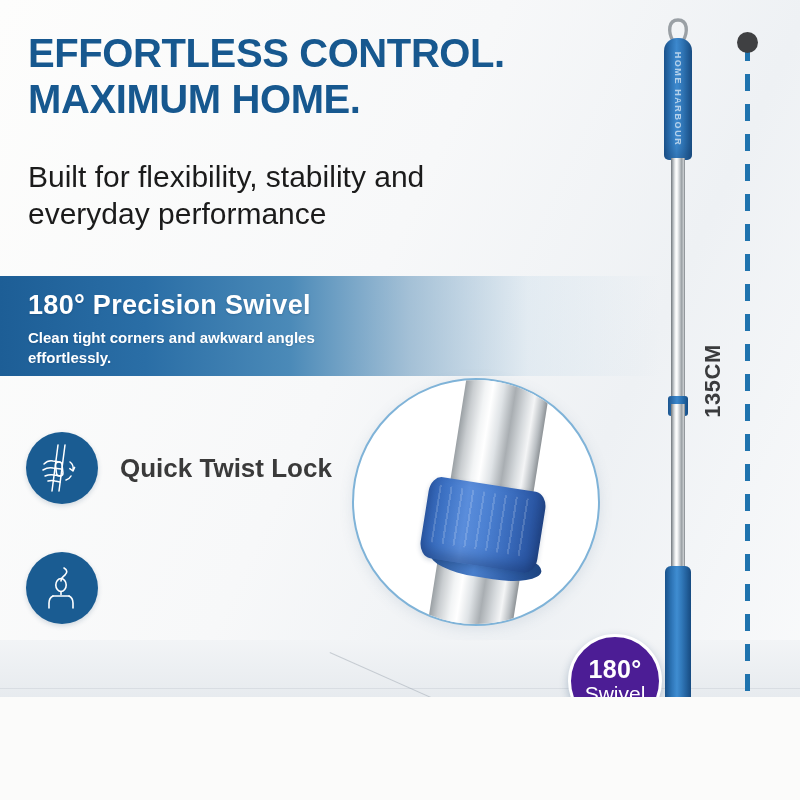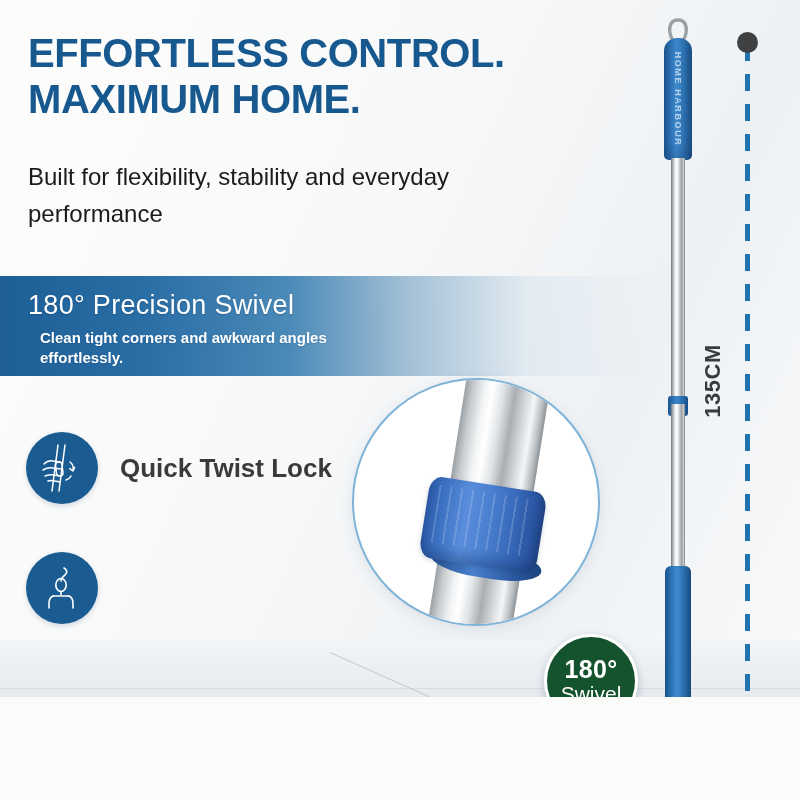--- a/index.html
+++ b/index.html
@@ -39,39 +39,39 @@
   .grout.g3 { left:0px;  top:688px; width:800px; height:1px; background:rgba(160,170,180,.22); }
 
   
   .headline {
     position:absolute; left:28px; top:30px; width:620px;
     font-weight:bold; font-size:40px; line-height:46px;
     letter-spacing:-0.4px; color:#17588f;
   }
   .subhead {
     position:absolute; left:28px; top:158px; width:520px;
-    font-size:24px; line-height:37px; color:#1b1b1b; font-weight:500;
+    font-size:30px; line-height:37px; color:#1b1b1b; font-weight:500;
   }
 
   
   .banner {
     position:absolute; left:0; top:276px; width:660px; height:100px;
     background:linear-gradient(90deg,
        #1d5e96 0%, #2a6ea6 22%, #4b8ab8 44%,
        rgba(132,171,201,.72) 62%, rgba(190,214,231,.30) 80%,
        rgba(255,255,255,0) 100%);
   }
   .banner-title {
     position:absolute; left:28px; top:290px;
-    font-size:27px; font-weight:normal; color:#ffffff;
+    font-size:27px; font-weight:bold; color:#ffffff;
     letter-spacing:.3px;
     text-shadow:0 1px 2px rgba(0,40,80,.25);
   }
   .banner-sub {
-    position:absolute; left:40px; top:328px; width:300px;
+    position:absolute; left:28px; top:328px; width:300px;
     font-size:15px; line-height:20px; color:#ffffff; font-weight:600;
     text-shadow:0 1px 2px rgba(0,40,80,.2);
   }
 
   
   .feature { position:absolute; display:flex; align-items:center; gap:22px; }
   .feature.f1 { left:26px; top:432px; }
   .feature.f2 { left:26px; top:552px; }
   .feat-icon {
     width:72px; height:72px; border-radius:50%;
@@ -193,23 +193,23 @@
     transform:rotate(-1.1deg);
   }
   .head-clip::after {
     content:""; position:absolute; inset:3px 5px;
     background:repeating-linear-gradient(90deg,
       rgba(255,255,255,.15) 0 2px, rgba(0,0,0,0) 2px 9px);
   }
 
   
   .swivel-badge {
-    position:absolute; left:544px; top:634px;
+    position:absolute; left:568px; top:634px;
     width:94px; height:94px; border-radius:50%;
-    background:#14532d;
+    background:#4c1d95;
     border:3px solid #ffffff;
     display:flex; flex-direction:column; align-items:center; justify-content:center;
     color:#fff;
     box-shadow:0 3px 9px rgba(30,70,110,.28);
   }
   .swivel-badge .n { font-size:25px; font-weight:bold; line-height:26px; letter-spacing:.3px; }
   .swivel-badge .w { font-size:21px; font-weight:normal; line-height:24px; }
 
   
   .meas-line {

